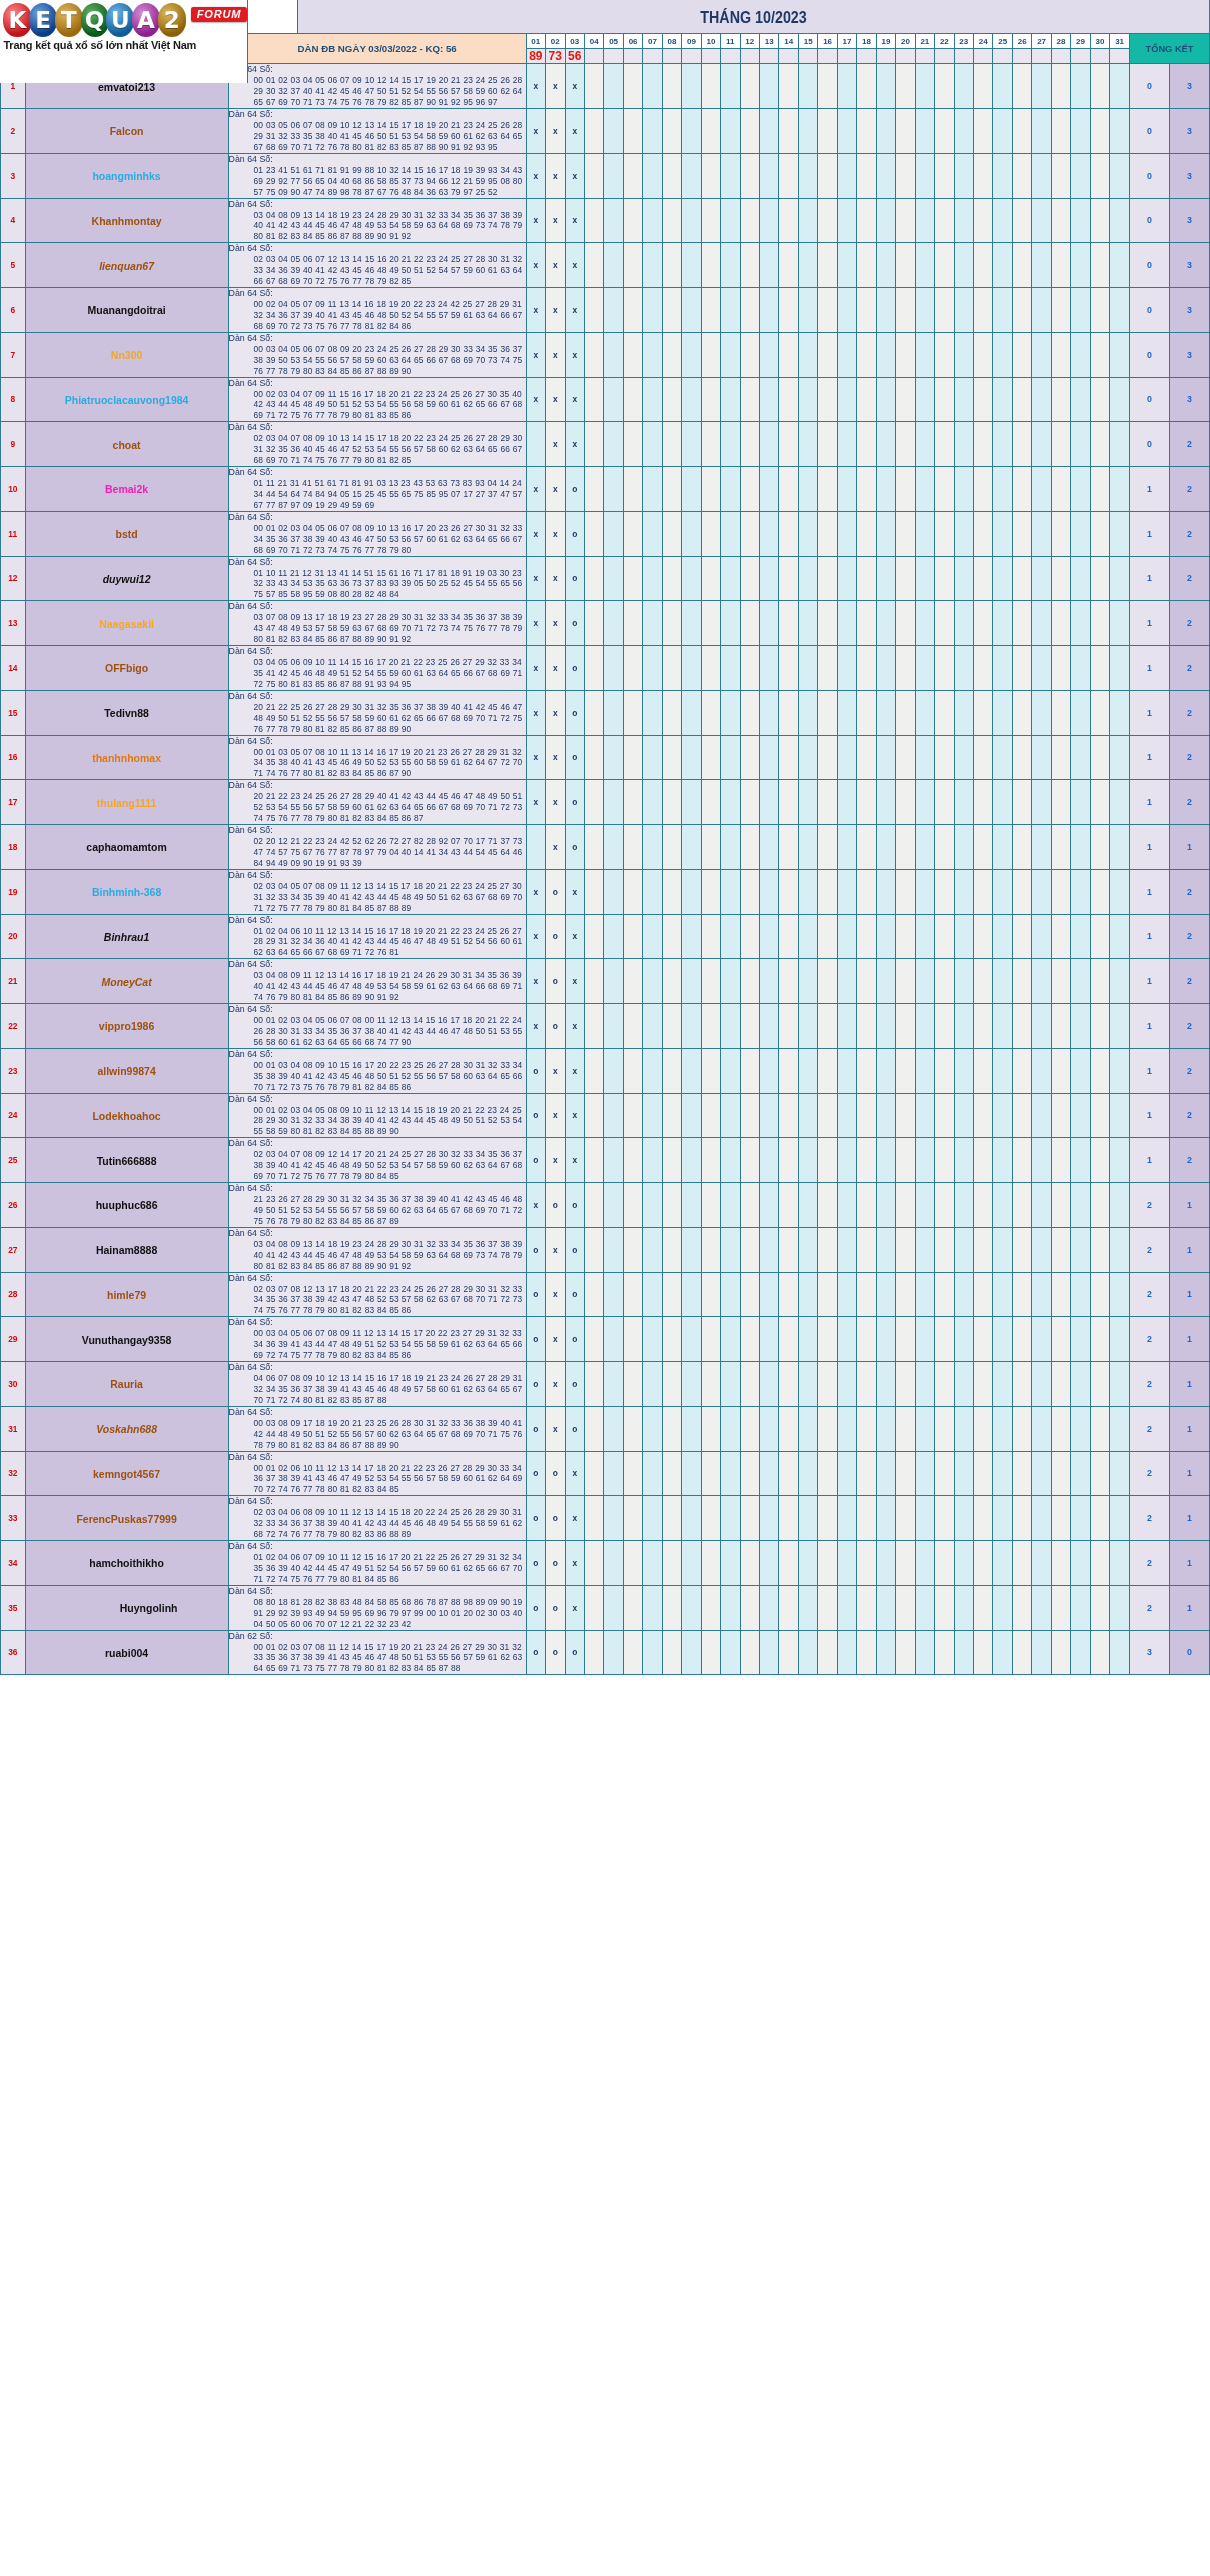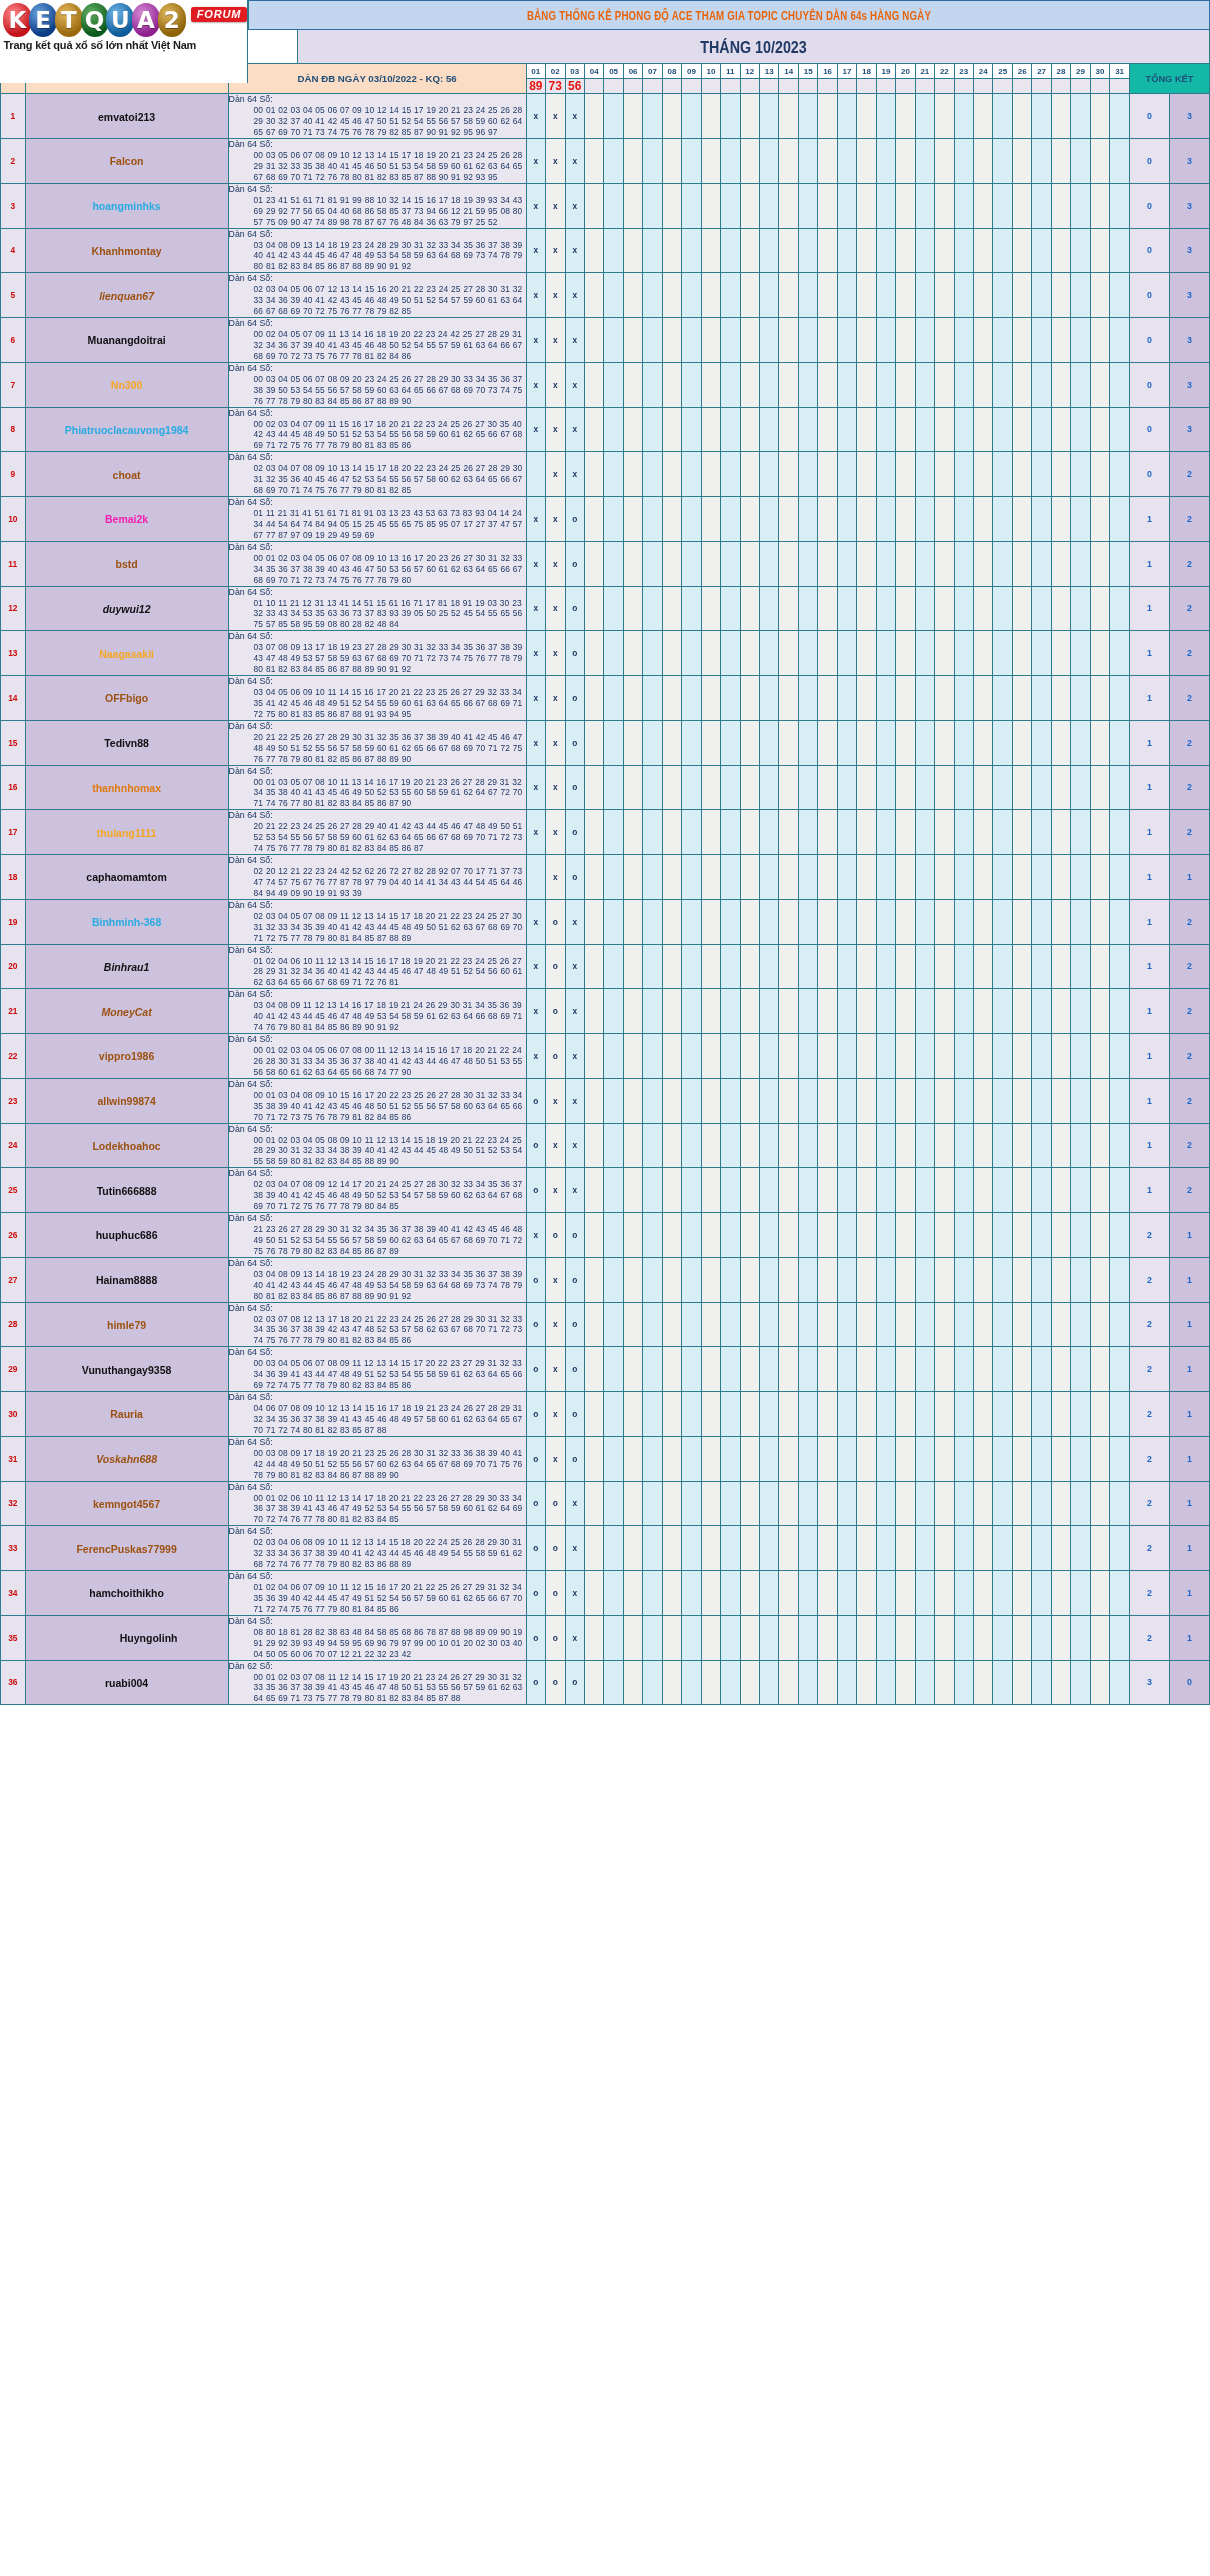--- a/index.html
+++ b/index.html
@@ -70,26 +70,20 @@
   td.c-day.odd{background:#d8eef5;}
   td.c-day.even{background:#f0f0ee;}
   td.c-a{background:#e6e3ef;text-align:center;color:#1f66c8;font-size:8.8px;font-weight:bold;width:22px;}
   td.c-b{background:#cdc2dd;text-align:center;color:#1f66c8;font-size:8.8px;font-weight:bold;width:57px;}
 </style>
 </head>
 <body>
 
 <div id="page">
 
-  <div class="topbar">
-    <div class="logo-cell"></div>
-    <div class="banner-cell">
-      <span class="banner-text">BẢNG THỐNG KÊ PHONG ĐỘ ACE THAM GIA TOPIC CHUYÊN DÀN 64s HÀNG NGÀY</span>
-    </div>
-  </div>
 
   <div class="monthrow">
     <div class="spacer"></div>
     <div class="mtitle">
       <span>THÁNG 10/2023</span>
     </div>
   </div>
 
   <div class="logo-wrap">
     <div class="kq-row">
@@ -103,21 +97,21 @@
       <span class="forum-badge">FORUM</span>
     </div>
     <div class="tagline">Trang kết quả xổ số lớn nhất Việt Nam</div>
   </div>
 
   <table class="grid">
     <thead>
       <tr>
         <th class="h-tt" rowspan="2">TT</th>
         <th class="h-mem" rowspan="2">THÀNH VIÊN</th>
-        <th class="h-dan" rowspan="2">DÀN ĐB NGÀY 03/10/2022 - KQ: 56</th>
+        <th class="h-dan" rowspan="2">DÀN ĐB NGÀY 03/03/2022 - KQ: 56</th>
         <th class="h-day">01</th>
         <th class="h-day">02</th>
         <th class="h-day">03</th>
         <th class="h-day">04</th>
         <th class="h-day">05</th>
         <th class="h-day">06</th>
         <th class="h-day">07</th>
         <th class="h-day">08</th>
         <th class="h-day">09</th>
         <th class="h-day">10</th>

